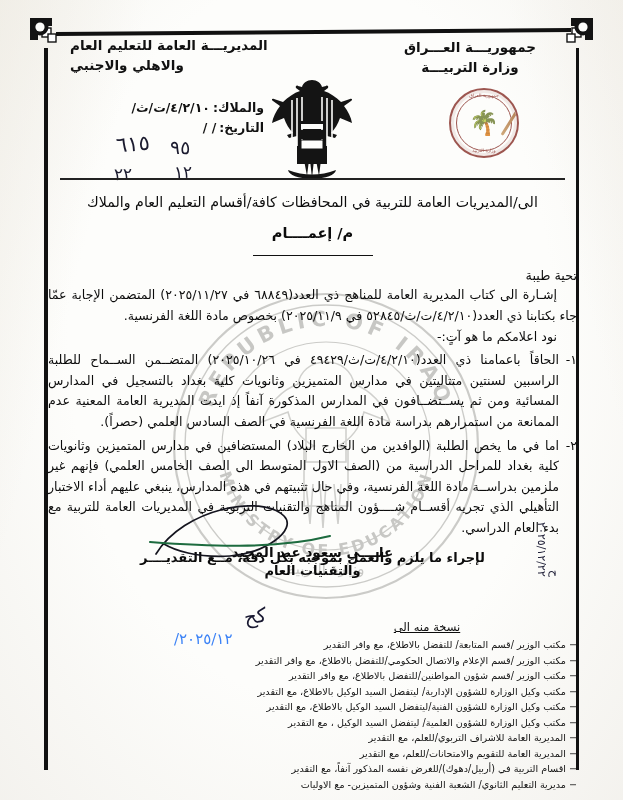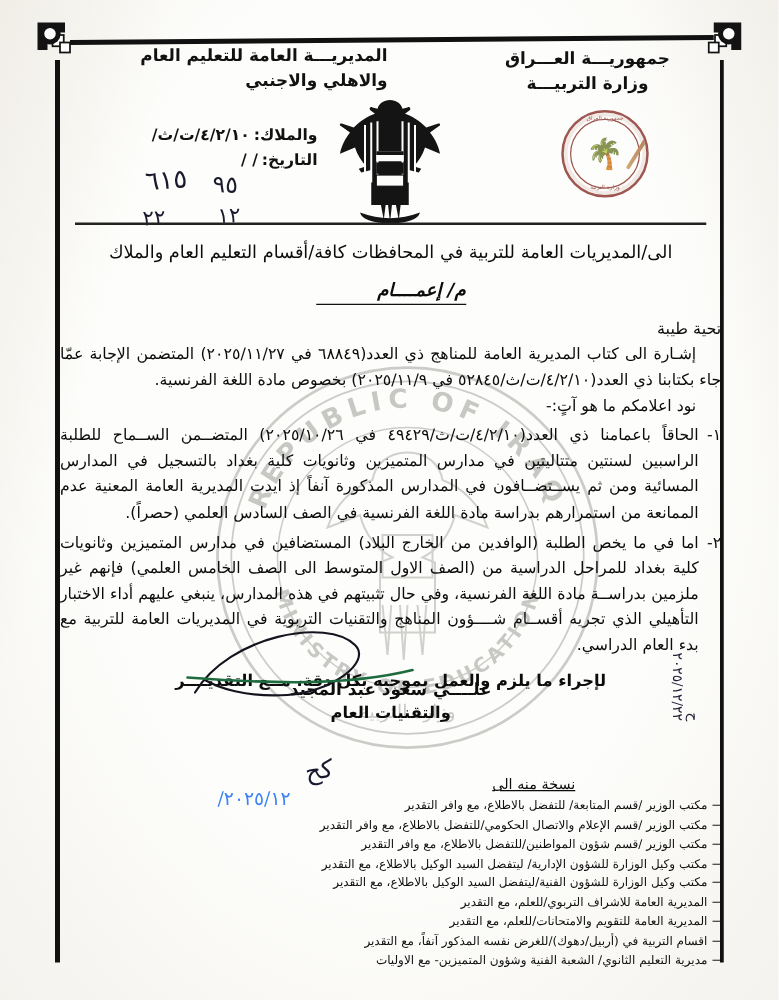--- a/index.html
+++ b/index.html
@@ -92,23 +92,23 @@
     z-index: 5;
   }
   .hdr-right {
     position: absolute;
     right: 6px; top: 2px;
     width: 190px;
     text-align: center;
   }
   .hdr-left {
     position: absolute;
-    left: 8px; top: 0;
+    left: 18px; top: 0;
     width: 250px;
-    text-align: right;
+    text-align: left;
   }
   .hdr-line {
     font-size: 13.5px;
     font-weight: bold;
     color: #111;
     letter-spacing: 0.3px;
     line-height: 1.45;
     white-space: nowrap;
   }
 
@@ -226,29 +226,28 @@
   }
   .addressee {
     text-align: center;
     font-size: 14.2px;
     font-weight: normal;
     line-height: 1.5;
     letter-spacing: -0.1px;
     margin-bottom: 12px;
   }
   .subject {
-    text-align: right;
+    text-align: center;
     font-size: 14.5px;
     font-weight: bold;
     margin: 0 auto 12px;
     width: 120px;
     border-bottom: 1.6px solid #111;
-    padding-bottom: 2px;
+    padding-bottom: 14px;
     letter-spacing: 2px;
-    font-style: italic;
   }
   .greeting {
     font-size: 12.8px;
     margin-bottom: 2px;
     text-align: right;
   }
   .para {
     font-size: 12.6px;
     line-height: 1.62;
     text-align: justify;
@@ -528,20 +527,21 @@
   </div>
 
   <div class="cc">
     <div class="cc-title">نسخة منه الى</div>
     <ul class="cc-list">
       <li>مكتب الوزير /قسم المتابعة/ للتفضل بالاطلاع، مع وافر التقدير</li>
       <li>مكتب الوزير /قسم الإعلام والاتصال الحكومي/للتفضل بالاطلاع، مع وافر التقدير</li>
       <li>مكتب الوزير /قسم شؤون المواطنين/للتفضل بالاطلاع، مع وافر التقدير</li>
       <li>مكتب وكيل الوزارة للشؤون الإدارية/ ليتفضل السيد الوكيل بالاطلاع، مع التقدير</li>
       <li>مكتب وكيل الوزارة للشؤون الفنية/ليتفضل السيد الوكيل بالاطلاع، مع التقدير</li>
+      <li>مكتب وكيل الوزارة للشؤون العلمية/ ليتفضل السيد الوكيل ، مع التقدير</li>
       <li>المديرية العامة للاشراف التربوي/للعلم، مع التقدير</li>
       <li>المديرية العامة للتقويم والامتحانات/للعلم، مع التقدير</li>
       <li>اقسام التربية في (أربيل/دهوك)/للغرض نفسه المذكور آنفاً، مع التقدير</li>
       <li>مديرية التعليم الثانوي/ الشعبة الفنية وشؤون المتميزين- مع الاوليات</li>
     </ul>
   </div>
 
 </div>
 
 </body></html>

